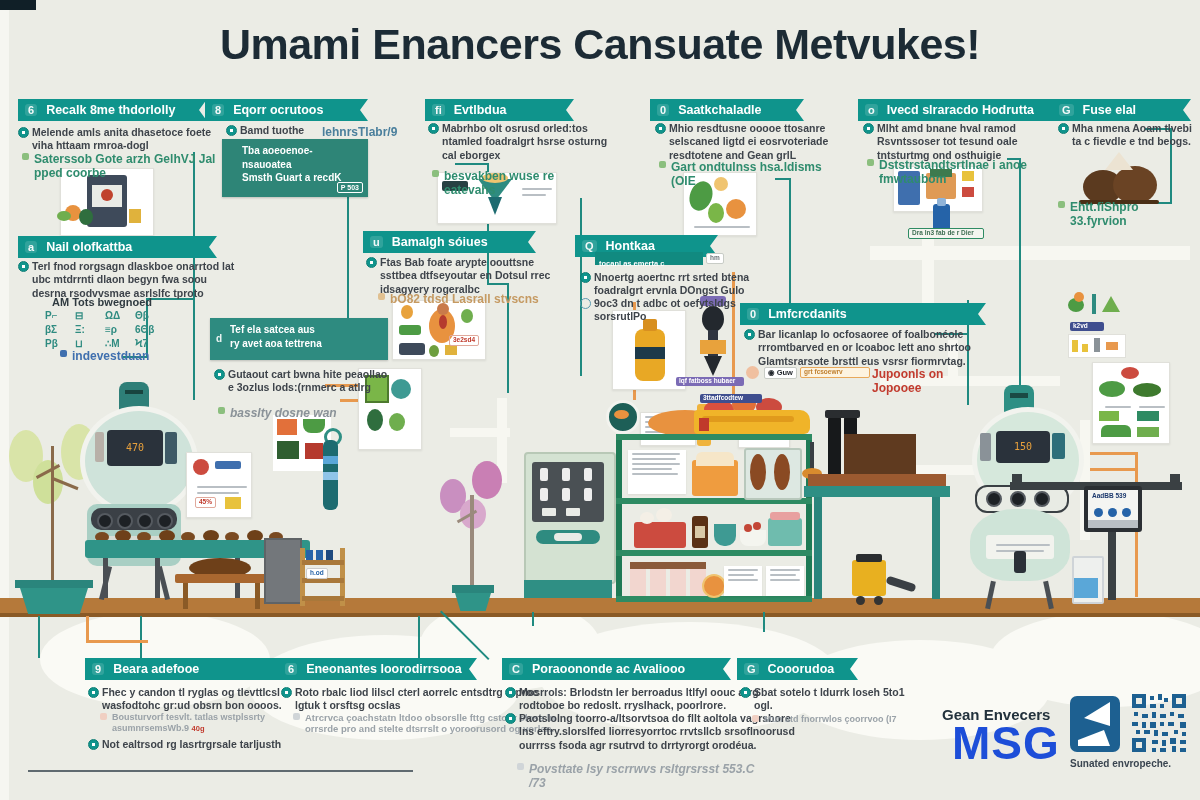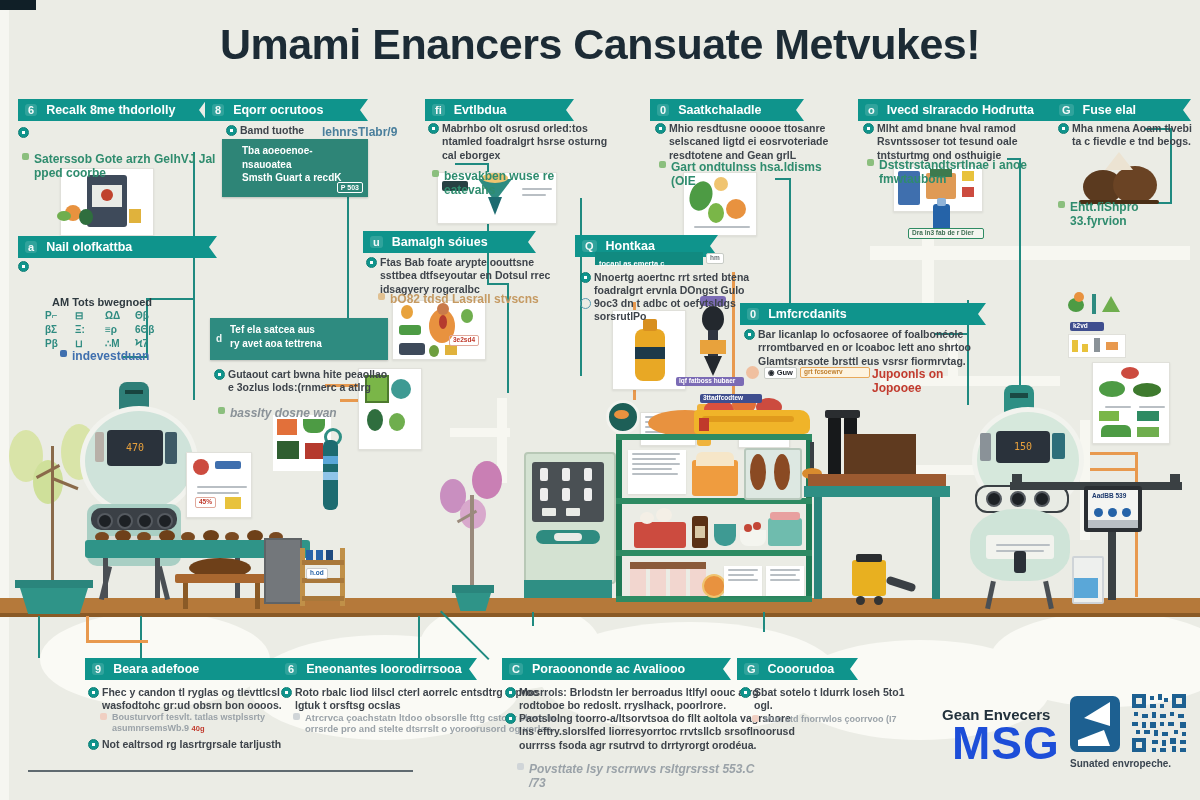--- a/index.html
+++ b/index.html
@@ -112,21 +112,21 @@
   <div class="oline" style="left:86px;top:640px;width:62px;height:3px"></div>
 
   <div class="floor" style="top:598px;height:15px;background:#b5793a"></div>
   <div class="floor" style="top:613px;height:4px;background:#8a5a26"></div>
 
   <div class="banner" style="left:18px;top:99px;width:168px">
     <span class="num">6</span>
     <span>Recalk 8me thdorlolly</span>
   </div>
   <div class="bullet" style="left:18px;top:126px;width:190px">
-    <span class="bdot"></span>
+    <span class="bdot"></span><span>Melende amls anita dhasetoce foete viha httaam rmroa-dogl</span>
   </div>
   <div class="note" style="left:22px;top:152px;width:195px">
     <span class="nsq"></span><span>Saterssob Gote arzh GelhVJ Jal pped coorbe</span>
   </div>
 
   <div class="card" style="left:60px;top:168px;width:92px;height:66px">
     <div class="rect" style="left:26px;top:6px;width:40px;height:52px;background:#3e4a5a;border-radius:3px"></div>
     <div class="rect" style="left:31px;top:16px;width:30px;height:22px;background:#e9ebe6"></div>
     <div class="blob" style="left:40px;top:20px;width:12px;height:12px;background:#c0432e"></div>
     <div class="blob" style="left:4px;top:36px;width:16px;height:16px;background:#e8923f"></div>
@@ -228,21 +228,21 @@
   </div>
   <div class="note" style="left:1058px;top:200px;width:125px">
     <span class="nsq"></span><span>Ehtt.fiShpro 33.fyrvion</span>
   </div>
 
   <div class="banner" style="left:18px;top:236px;width:178px">
     <span class="num">a</span>
     <span>Nail olofkattba</span>
   </div>
   <div class="bullet" style="left:18px;top:260px;width:205px">
-    <span class="bdot"></span>
+    <span class="bdot"></span><span>Terl fnod rorgsagn dlaskboe onarrtod lat ubc mtdrrnti dlaon begyn fwa soou desrna rsodvvsmae asrlslfc tproto</span>
   </div>
   <div class="subhead" style="left:52px;top:296px">AM Tots bwegnoed</div>
   <div class="glyphgrid" style="left:45px;top:310px">
       <span class="glyph">P⌐</span>
       <span class="glyph">⊟</span>
       <span class="glyph">ΩΔ</span>
       <span class="glyph">Θβ</span>
       <span class="glyph">βΣ</span>
       <span class="glyph">Ξ:</span>
       <span class="glyph">≡ρ</span>

